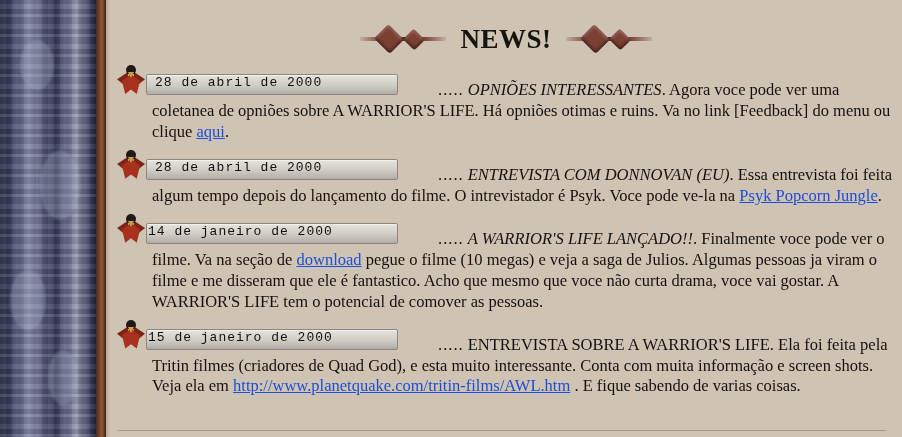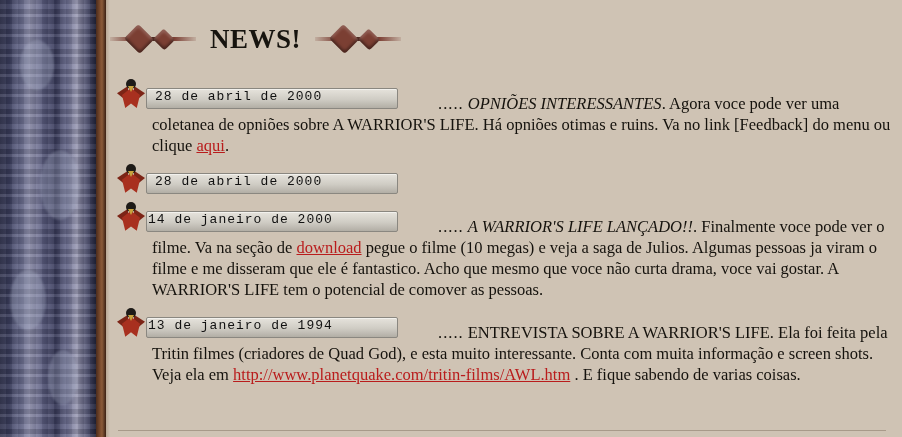--- a/index.html
+++ b/index.html
@@ -91,21 +91,21 @@
     width: 792px;
     height: 437px;
   }
 
   
   .news-header {
     position: relative;
     height: 62px;
     display: flex;
     align-items: center;
-    justify-content: flex-start;
+    justify-content: center;
     gap: 14px;
     padding-top: 8px;
   }
   .news-title {
     font-family: "Liberation Serif", serif;
     font-size: 27px;
     font-weight: bold;
     color: #17140f;
     letter-spacing: 0.5px;
   }
@@ -128,21 +128,21 @@
     background: #7b3f33;
     transform: rotate(45deg);
     border-radius: 3px;
     box-shadow: inset -2px -2px 3px rgba(0,0,0,0.4), inset 2px 2px 3px rgba(255,255,255,0.18);
   }
   .orn .dia.d1 { left: 18px; }
   .orn .dia.d2 { left: 46px; width: 16px; height: 15px; top: 6px; }
 
   
   .news-list {
-    margin-top: 16px;
+    margin-top: 2px;
   }
   .news-item {
     position: relative;
     margin: 0 0 14px 0;
     padding-left: 6px;
   }
   .item-head {
     display: flex;
     align-items: flex-start;
     gap: 0px;
@@ -221,21 +221,21 @@
     letter-spacing: 1px;
   }
   .hl {
     font-style: italic;
     font-weight: normal;
   }
   .hl-plain {
     font-style: normal;
   }
   a.link {
-    color: #b91c1c;
+    color: #1d4ed8;
     text-decoration: underline;
   }
   .first-line-pad {
     display: inline-block;
     width: 286px;
   }
   .hr-bottom {
     position: absolute;
     left: 8px;
     right: 16px;
@@ -302,20 +302,24 @@
             <div class="wing-l"></div>
               <div class="wing-r"></div>
               <div class="body"></div>
               <div class="head"></div>
               <div class="beak"></div>
           </div>
           <div class="date-plate">
             <span class="date-text">28 de abril de 2000</span>
           </div>
         </div>
+        <div class="body-text">
+          <span class="first-line-pad"></span><span class="lead-dots">.....</span>
+          <span class="hl">ENTREVISTA COM DONNOVAN (EU)</span><span>. Essa entrevista foi feita algum tempo depois do lançamento do filme. O intrevistador é Psyk. Voce pode ve-la na </span><a class="link" href="#">Psyk Popcorn Jungle</a><span>.</span>
+        </div>
       </div>
 
       <div class="news-item">
         <div class="item-head">
           <div class="bird">
             <div class="wing-l"></div>
               <div class="wing-r"></div>
               <div class="body"></div>
               <div class="head"></div>
               <div class="beak"></div>
@@ -333,21 +337,21 @@
       <div class="news-item">
         <div class="item-head">
           <div class="bird">
             <div class="wing-l"></div>
               <div class="wing-r"></div>
               <div class="body"></div>
               <div class="head"></div>
               <div class="beak"></div>
           </div>
           <div class="date-plate indent">
-            <span class="date-text">13  de janeiro de 1994</span>
+            <span class="date-text">15  de janeiro de 2000</span>
           </div>
         </div>
         <div class="body-text">
           <span class="first-line-pad"></span><span class="lead-dots">.....</span>
           <span class="hl hl-plain">ENTREVISTA SOBRE A WARRIOR'S LIFE</span><span>. Ela foi feita pela Tritin filmes (criadores de Quad God), e esta muito interessante. Conta com muita informação e screen shots. Veja ela em </span><a class="link" href="#">http://www.planetquake.com/tritin-films/AWL.htm</a><span> . E fique sabendo de varias coisas.</span>
         </div>
       </div>
 
     </div>
 

